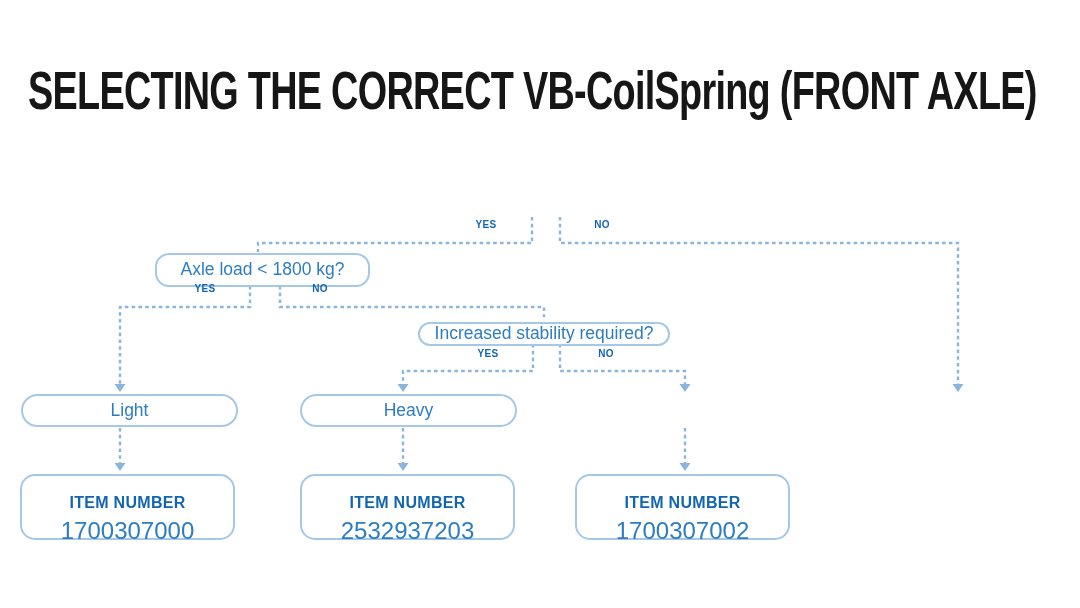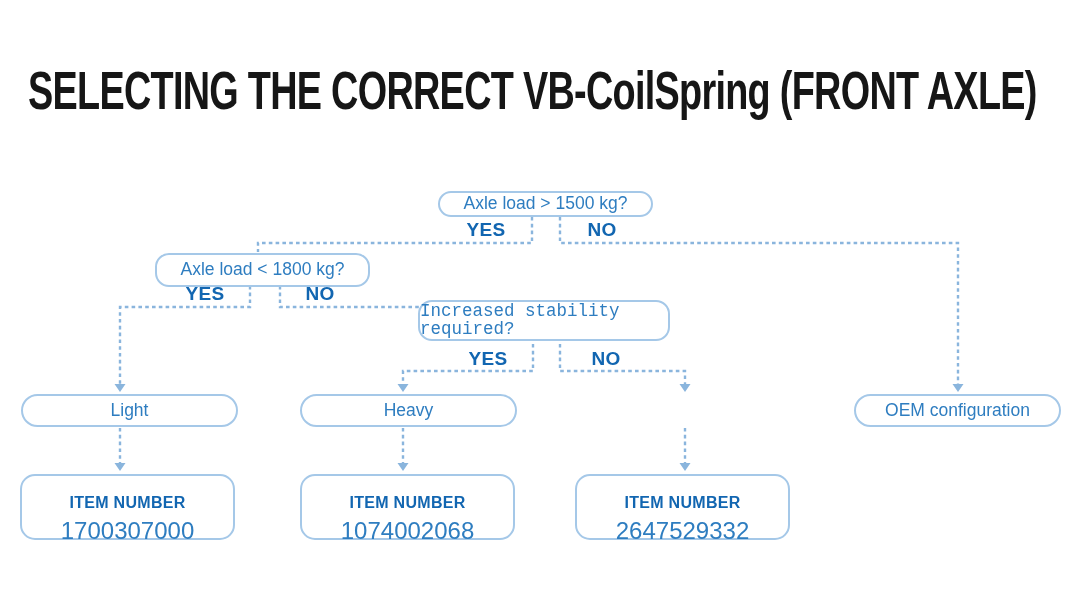--- a/index.html
+++ b/index.html
@@ -27,21 +27,21 @@
   .arrowhead{fill:var(--connector);stroke:none;}
   .pill{
     position:absolute;box-sizing:border-box;background:#fff;
     border:2px solid var(--node-border);border-radius:16px;
     display:flex;align-items:center;justify-content:center;
     color:var(--node-text);font-size:17.5px;line-height:1;
   }
   .decision{border-radius:14px;}
   .branch-label{
     position:absolute;width:60px;text-align:center;
-    color:var(--accent);font-size:19px;font-weight:bold;letter-spacing:.3px;
+    color:var(--accent);font-size:10px;font-weight:bold;letter-spacing:.3px;
   }
   .item-box{
     position:absolute;box-sizing:border-box;background:#fff;
     border:2px solid var(--node-border);border-radius:15px;
     display:flex;flex-direction:column;align-items:center;justify-content:center;
     gap:8px;
   }
   .item-heading{color:var(--accent);font-size:16px;font-weight:bold;letter-spacing:.3px;line-height:1;margin-top:24px;}
   .item-number{color:var(--node-text);font-size:24px;line-height:1;}
 </style>
@@ -64,42 +64,40 @@
     <path class="connector" d="M560,344 L560,371 L685,371 L685,384"></path>
     <polygon class="arrowhead" points="679.5,384 690.5,384 685,392"></polygon>
     <path class="connector" d="M120,428 L120,463"></path>
     <polygon class="arrowhead" points="114.5,463 125.5,463 120,471"></polygon>
     <path class="connector" d="M403,428 L403,463"></path>
     <polygon class="arrowhead" points="397.5,463 408.5,463 403,471"></polygon>
     <path class="connector" d="M685,428 L685,463"></path>
     <polygon class="arrowhead" points="679.5,463 690.5,463 685,471"></polygon>
   </svg>
 
-  <div class="pill decision" style="left:438px;top:191px;width:215px;height:26px;">Axle load &gt; 1500 kg?</div>
   <div class="branch-label" style="left:456px;top:219px;">YES</div>
   <div class="branch-label" style="left:572px;top:219px;">NO</div>
 
   <div class="pill decision" style="left:155px;top:253px;width:215px;height:34px;">Axle load &lt; 1800 kg?</div>
   <div class="branch-label" style="left:175px;top:283px;">YES</div>
   <div class="branch-label" style="left:290px;top:283px;">NO</div>
 
-  <div class="pill decision" style="left:418px;top:300px;width:252px;height:41px;font-family:Liberation Mono, monospace;">Increased stability required?</div>
+  <div class="pill decision" style="left:418px;top:322px;width:252px;height:24px;">Increased stability required?</div>
   <div class="branch-label" style="left:458px;top:348px;">YES</div>
   <div class="branch-label" style="left:576px;top:348px;">NO</div>
 
   <div class="pill" style="left:300px;top:394px;width:217px;height:33px;border-radius:17px;">Heavy</div>
   <div class="pill" style="left:21px;top:394px;width:217px;height:33px;border-radius:17px;">Light</div>
-  <div class="pill" style="left:854px;top:394px;width:207px;height:33px;border-radius:17px;">OEM configuration</div>
 
   <div class="item-box" style="left:20px;top:474px;width:215px;height:66px;">
     <div class="item-heading">ITEM NUMBER</div>
     <div class="item-number">1700307000</div>
   </div>
   <div class="item-box" style="left:300px;top:474px;width:215px;height:66px;">
     <div class="item-heading">ITEM NUMBER</div>
-    <div class="item-number">1074002068</div>
+    <div class="item-number">2532937203</div>
   </div>
   <div class="item-box" style="left:575px;top:474px;width:215px;height:66px;">
     <div class="item-heading">ITEM NUMBER</div>
-    <div class="item-number">2647529332</div>
+    <div class="item-number">1700307002</div>
   </div>
 
 </div>
 
 </body></html>

